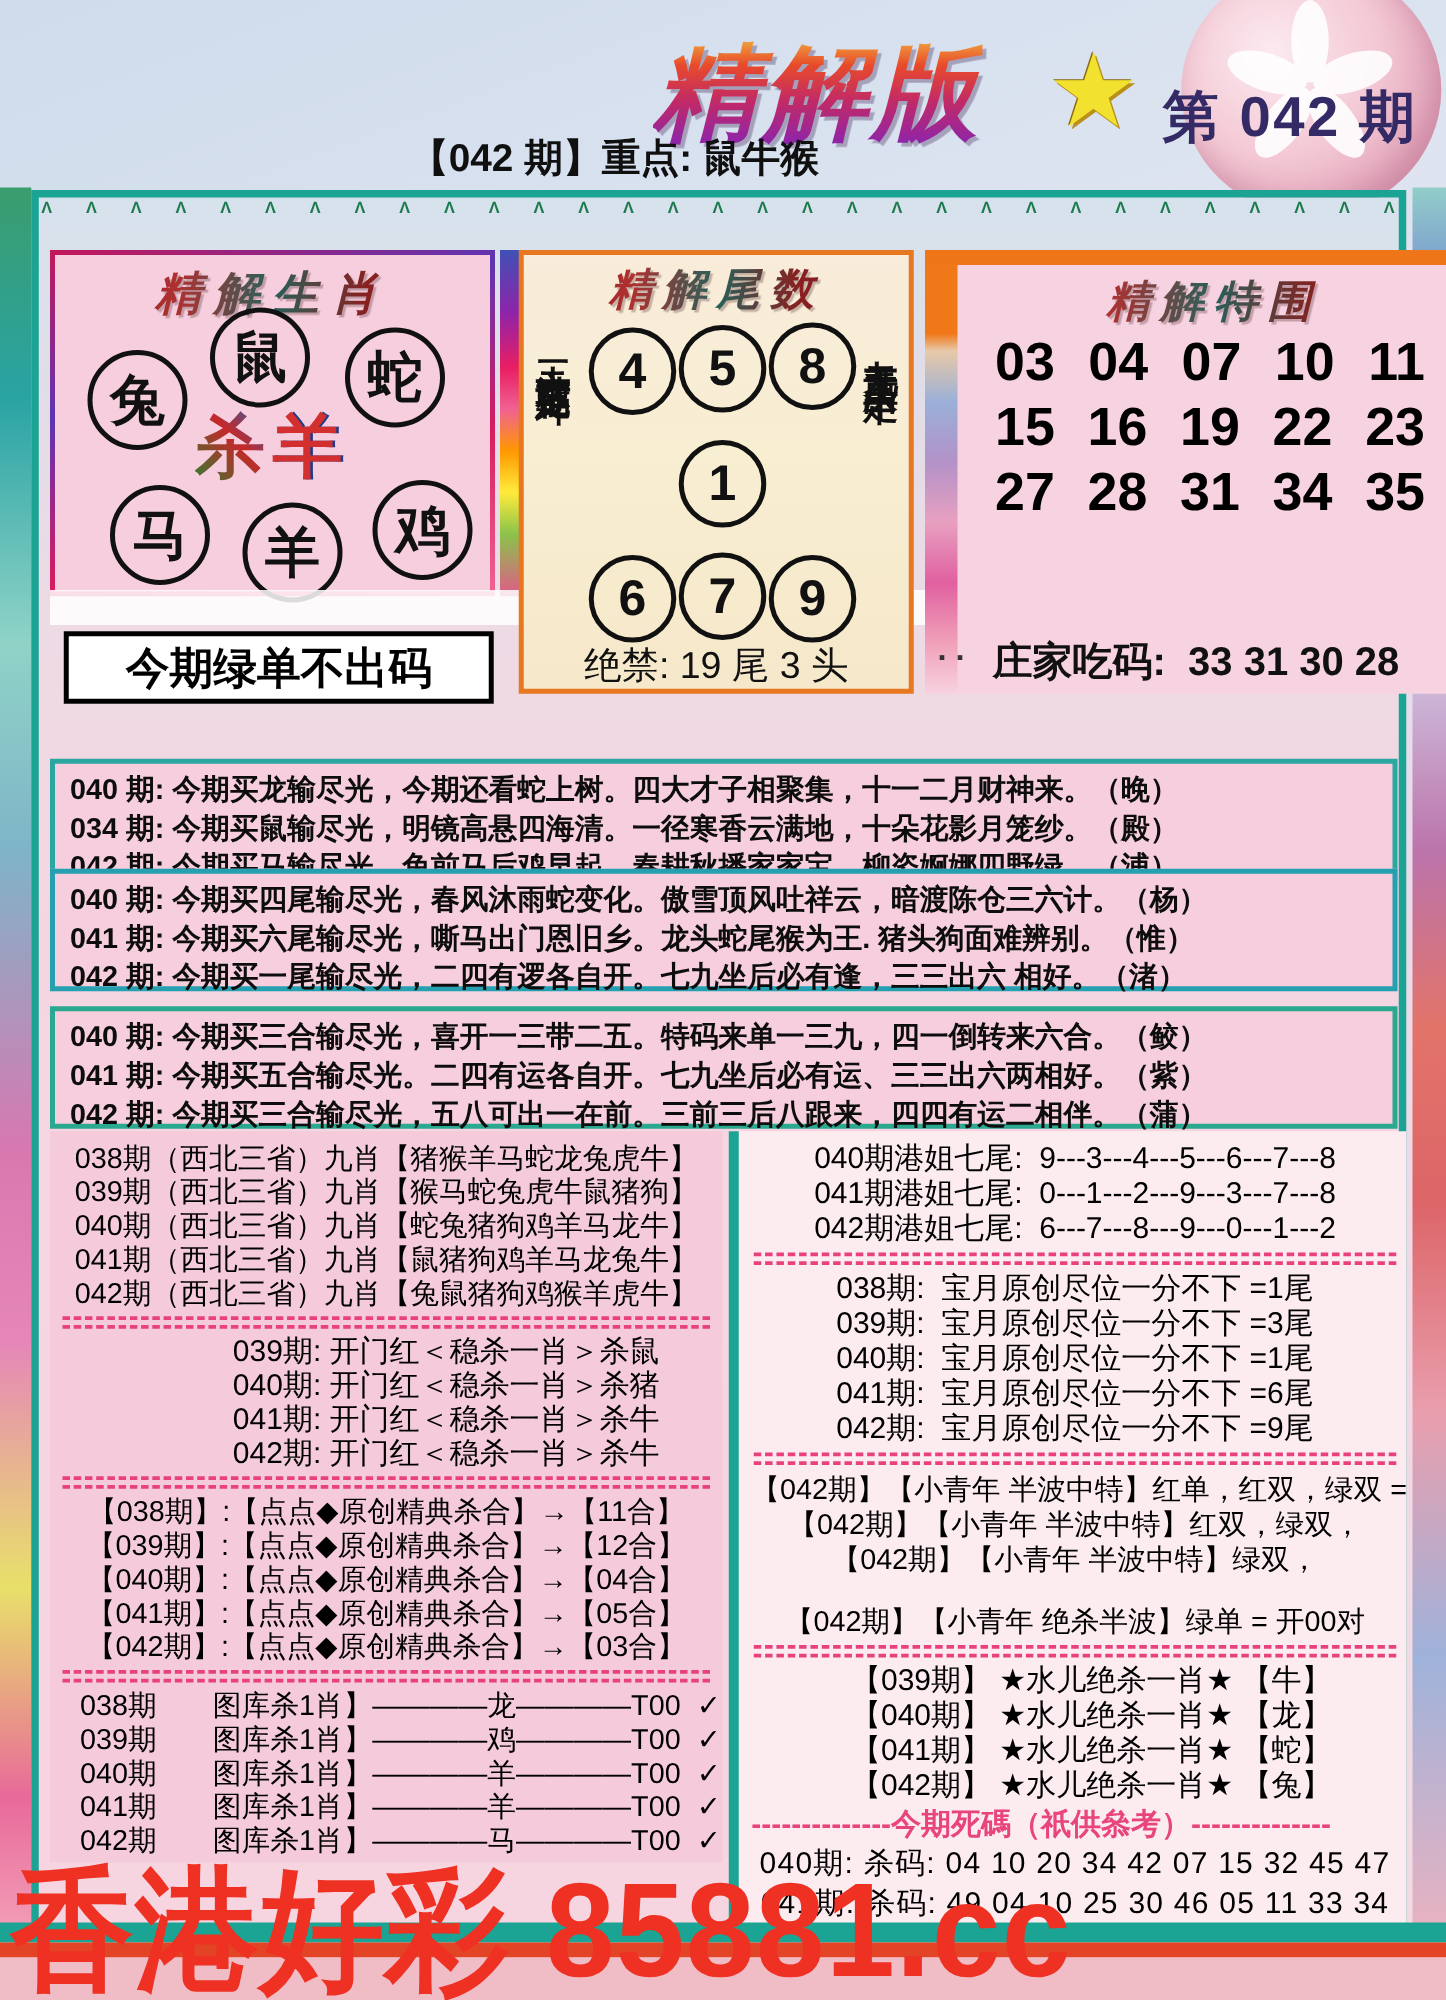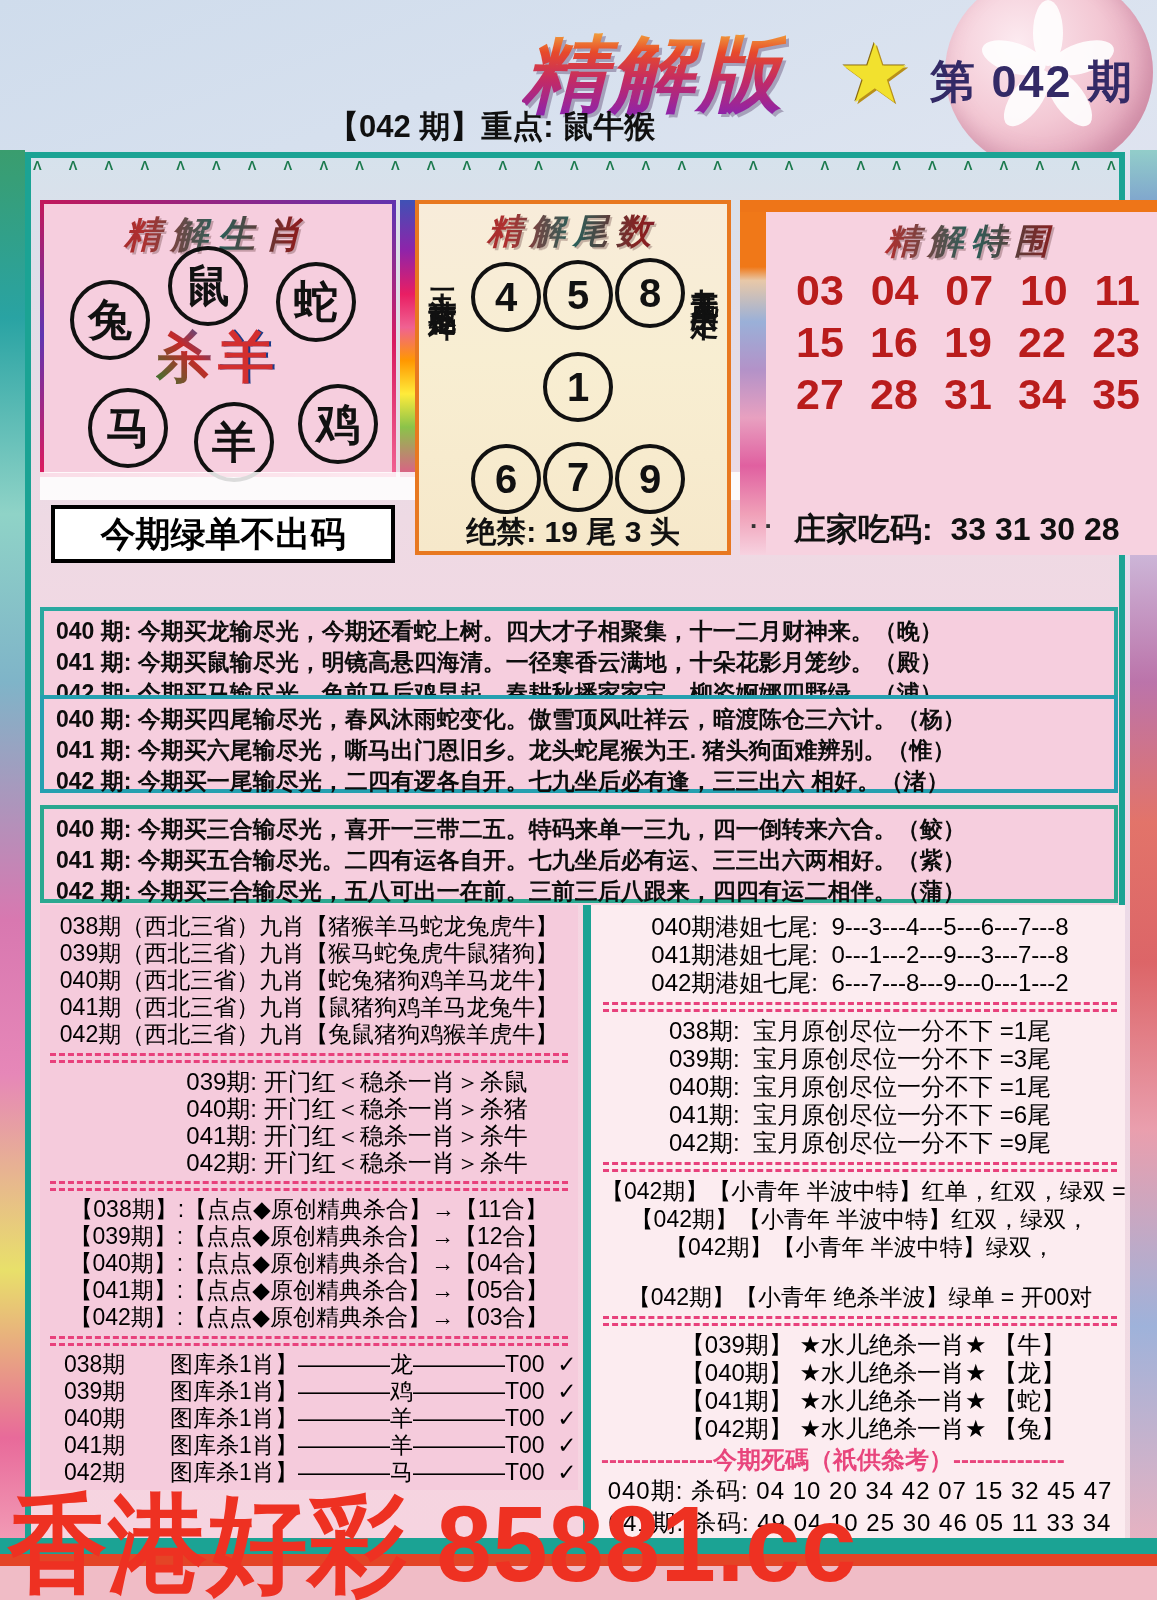--- a/index.html
+++ b/index.html
@@ -16,21 +16,21 @@
   .brand{position:absolute;left:522px;top:18px;font-size:84px;font-weight:900;font-style:italic;letter-spacing:4px;white-space:nowrap;
     background:linear-gradient(180deg,#f6e24a 0%,#e84a2a 30%,#c22a66 55%,#8e24aa 85%);
     -webkit-background-clip:text;background-clip:text;color:transparent;
     filter:drop-shadow(3px 3px 0 rgba(70,40,90,.35));z-index:3;}
   .star{position:absolute;left:838px;top:26px;font-size:82px;color:#f2e12e;z-index:4;
     text-shadow:2px 2px 0 #b8901a,-1px -1px 0 #8a6a10;}
   .orb{position:absolute;left:945px;top:-28px;width:208px;height:200px;border-radius:50%;z-index:1;
     background:radial-gradient(circle at 35% 35%,#fceaf0 0%,#f3c8d4 45%,#e3a4ba 75%,#d892ac 100%);
     box-shadow:inset -6px -10px 22px rgba(180,110,140,.45);}
   .orb svg{position:absolute;left:28px;top:22px;width:150px;height:150px;opacity:.9;}
-  .issue{position:absolute;left:930px;top:52px;font-size:45px;font-weight:900;color:#332a66;white-space:nowrap;z-index:5;letter-spacing:2px;}
+  .issue{position:absolute;left:930px;top:64px;font-size:45px;font-weight:900;color:#332a66;white-space:nowrap;z-index:5;letter-spacing:2px;}
   .focus{position:absolute;left:328px;top:106px;font-size:31px;font-weight:bold;color:#101010;white-space:nowrap;z-index:5;}
 
   
   .main{position:absolute;left:25px;top:152px;width:1100px;height:1398px;box-sizing:border-box;
     border:6px solid #1ba394;z-index:2;
     background:linear-gradient(180deg,#d6e2ec 0%,#e0dde8 10%,#eedae4 26%,#f4d6e2 42%,#f6d4e0 100%);}
   .zigzag{position:absolute;left:2px;top:0;right:2px;height:18px;overflow:hidden;white-space:nowrap;
     font-size:13px;font-weight:bold;color:#1c7a4e;letter-spacing:12px;}
 
   .panel{position:absolute;box-sizing:border-box;}
@@ -52,29 +52,29 @@
   .white-strip{position:absolute;left:9px;top:314px;width:1012px;height:28px;background:rgba(255,255,255,.85);}
   .note-box{position:absolute;left:20px;top:347px;width:336px;height:50px;background:#fff;border:4px solid #000;
     display:flex;align-items:center;justify-content:center;font-size:35px;font-weight:900;color:#000;white-space:nowrap;}
 
   
   .box-ws{left:384px;top:42px;width:316px;height:355px;border:4px solid #e87820;
     background:linear-gradient(180deg,#f8ecda 0%,#f8eed2 45%,#f6e8ca 100%);}
   .vtext{position:absolute;top:62px;height:280px;writing-mode:vertical-rl;font-size:28px;font-weight:900;color:#111;letter-spacing:4px;}
   .wcircle{position:absolute;width:62px;height:62px;border:4px solid #111;border-radius:50%;
     display:flex;align-items:center;justify-content:center;font-size:40px;font-weight:900;color:#111;}
-  .ban{position:absolute;left:0;right:0;top:308px;text-align:center;font-size:30px;font-weight:700;color:#111;white-space:nowrap;}
+  .ban{position:absolute;left:0;right:0;top:308px;text-align:center;font-size:30px;font-weight:400;color:#111;white-space:nowrap;}
 
   
   .box-tw{left:709px;top:42px;width:422px;height:355px;background:#f7d2e0;border-top:12px solid #ee7518;}
   .tw-strip{position:absolute;left:0;top:0;width:26px;height:100%;
     background:linear-gradient(180deg,#f07818 0%,#f07818 16%,#e8c8a8 20%,#9ab0d8 32%,#b392c8 46%,#e8a0c0 60%,#e060a0 74%,#f0a0b8 88%,#f7d2e0 100%);}
   .tw-grid{position:absolute;left:56px;right:22px;top:52px;}
   .tw-row{display:flex;justify-content:space-between;height:52px;align-items:center;}
-  .tw-row span{font-size:43px;font-weight:900;color:#b91c1c;}
+  .tw-row span{font-size:43px;font-weight:900;color:#000000;}
   .eat{position:absolute;left:54px;top:296px;font-size:32px;font-weight:900;color:#111;white-space:pre;}
   .dots{position:absolute;left:10px;top:292px;font-size:26px;font-weight:bold;color:#333;}
 
   
   .verse{left:9px;width:1078px;height:98px;background:#f6cede;border:4px solid #2aa8a0;
     padding:5px 12px;display:flex;flex-direction:column;justify-content:space-around;}
   .v1{top:449px;} .v2{top:537px;border-color:#25a0b0;} .v3{top:647px;border-color:#2aa890;}
   .vline{font-size:23px;font-weight:bold;color:#0d0d0d;white-space:nowrap;}
 
   
@@ -182,21 +182,21 @@
             <span>34</span>
             <span>35</span>
         </div>
       </div>
       <div class="dots">. .</div>
       <div class="eat">庄家吃码:  33 31 30 28</div>
     </div>
 
     <div class="panel verse v1">
       <div class="vline">040 期:  今期买龙输尽光，今期还看蛇上树。四大才子相聚集，十一二月财神来。（晚）</div>
-      <div class="vline">041 期:  今期买鼠输尽光，明镜高悬四海清。一径寒香云满地，十朵花影月笼纱。（殿）</div>
+      <div class="vline">034 期:  今期买鼠输尽光，明镜高悬四海清。一径寒香云满地，十朵花影月笼纱。（殿）</div>
       <div class="vline">042 期:  今期买马输尽光。兔前马后鸡早起。春耕秋播家家宝，柳姿婀娜四野绿。（浦）</div>
     </div>
     <div class="panel verse v2">
       <div class="vline">040 期:  今期买四尾输尽光，春风沐雨蛇变化。傲雪顶风吐祥云，暗渡陈仓三六计。（杨）</div>
       <div class="vline">041 期:  今期买六尾输尽光，嘶马出门恩旧乡。龙头蛇尾猴为王.  猪头狗面难辨别。（惟）</div>
       <div class="vline">042 期:  今期买一尾输尽光，二四有逻各自开。七九坐后必有逢，三三出六 相好。（渚）</div>
     </div>
     <div class="panel verse v3">
       <div class="vline">040 期:  今期买三合输尽光，喜开一三带二五。特码来单一三九，四一倒转来六合。（鲛）</div>
       <div class="vline">041 期:  今期买五合输尽光。二四有运各自开。七九坐后必有运、三三出六两相好。（紫）</div>

